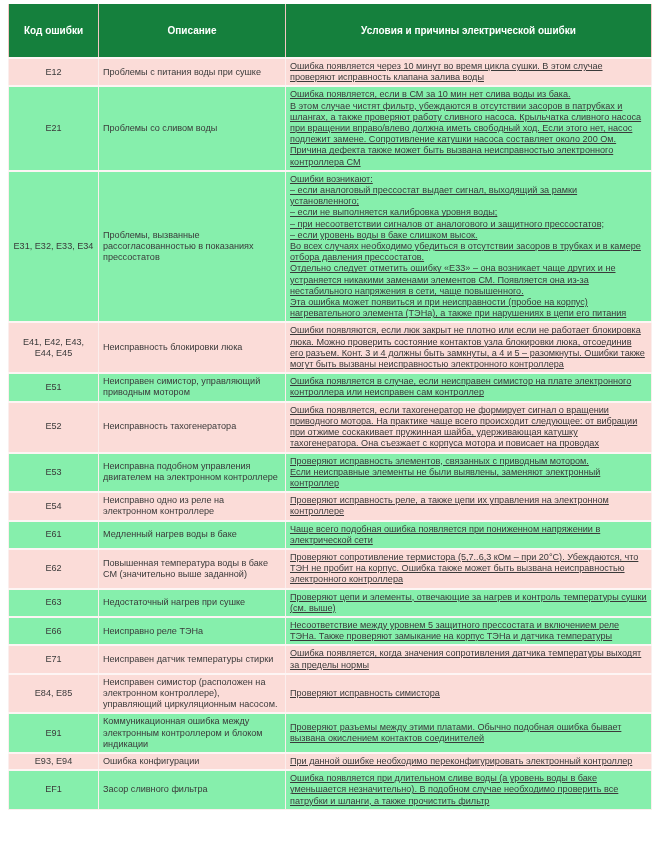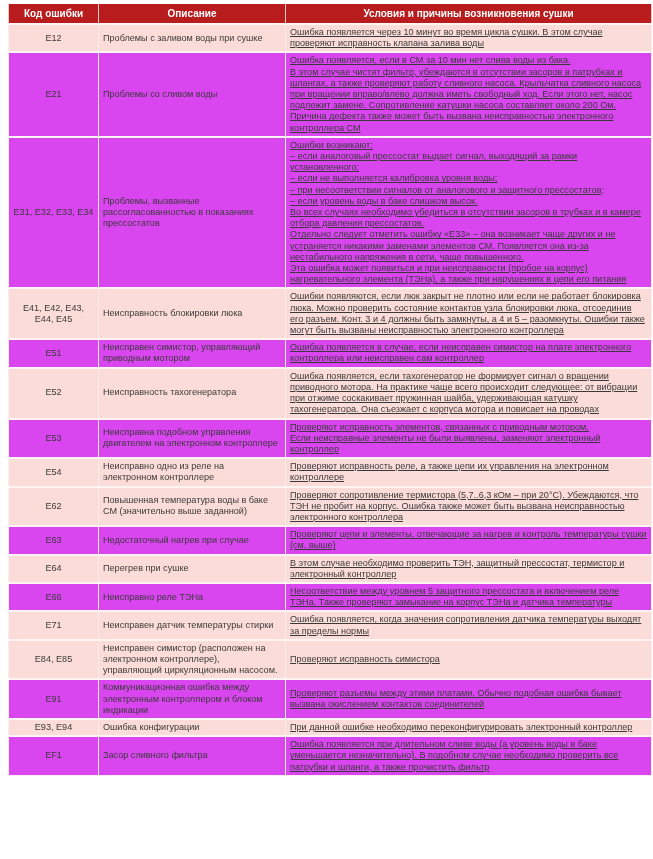--- a/index.html
+++ b/index.html
@@ -1,49 +1,49 @@
 <!DOCTYPE html>
 <html><head>
 <meta charset="utf-8">
 <style>
   html, body { margin: 0; padding: 0; background: #ffffff; }
   body { width: 653px; height: 859px; overflow: hidden; font-family: "Liberation Sans", sans-serif; }
   .wrap { position: absolute; left: 8px; top: 4px; width: 643px; }
   table { border-collapse: collapse; width: 643px; table-layout: fixed; }
-  th { background: #b91c1c; color: #ffffff; font-size: 10px; font-weight: bold; height: 19px; padding: 0 4px; text-align: center; border-left: 1px solid #f3c7c4; border-right: 1px solid #f3c7c4; }
+  th { background: #15803d; color: #ffffff; font-size: 10px; font-weight: bold; height: 19px; padding: 17px 4px; text-align: center; border-left: 1px solid #f3c7c4; border-right: 1px solid #f3c7c4; }
   td { font-size: 9.1px; line-height: 11.2px; color: #3a3a3a; padding: 2px 4px; vertical-align: middle; border: 1px solid #fbeeed; border-top: 2px solid #fdf5f4; }
   td.code { text-align: center; }
   tr.light td { background: #fbdcd8; }
-  tr.dark td { background: #d946ef; }
+  tr.dark td { background: #86efac; }
   col.c1 { width: 90px; }
   col.c2 { width: 187px; }
   col.c3 { width: 366px; }
   .desc { white-space: pre-line; text-decoration: underline; }
 </style>
 </head>
 <body>
 
 <div class="wrap">
   <table>
     <colgroup>
         <col class="c1">
         <col class="c2">
         <col class="c3">
       </colgroup>
     <thead>
       <tr>
         <th>Код ошибки</th>
         <th>Описание</th>
-        <th>Условия и причины возникновения сушки</th>
+        <th>Условия и причины электрической ошибки</th>
       </tr>
     </thead>
     <tbody id="tbody">
         <tr class="light">
           <td class="code">E12</td>
-          <td>Проблемы с заливом воды при сушке</td>
+          <td>Проблемы с питания воды при сушке</td>
           <td class="desc">Ошибка появляется через 10 минут во время цикла сушки. В этом случае проверяют исправность клапана залива воды</td>
         </tr>
         <tr class="dark">
           <td class="code">E21</td>
           <td>Проблемы со сливом воды</td>
           <td class="desc">Ошибка появляется, если в СМ за 10 мин нет слива воды из бака.
 В этом случае чистят фильтр, убеждаются в отсутствии засоров в патрубках и шлангах, а также проверяют работу сливного насоса. Крыльчатка сливного насоса при вращении вправо/влево должна иметь свободный ход. Если этого нет, насос подлежит замене. Сопротивление катушки насоса составляет около 200 Ом. Причина дефекта также может быть вызвана неисправностью электронного контроллера СМ</td>
         </tr>
         <tr class="dark">
           <td class="code">E31, E32, E33, E34</td>
@@ -76,34 +76,34 @@
           <td class="code">E53</td>
           <td>Неисправна подобном управления двигателем на электронном контроллере</td>
           <td class="desc">Проверяют исправность элементов, связанных с приводным мотором.
 Если неисправные элементы не были выявлены, заменяют электронный контроллер</td>
         </tr>
         <tr class="light">
           <td class="code">E54</td>
           <td>Неисправно одно из реле на электронном контроллере</td>
           <td class="desc">Проверяют исправность реле, а также цепи их управления на электронном контроллере</td>
         </tr>
+        <tr class="dark">
+          <td class="code">E61</td>
+          <td>Медленный нагрев воды в баке</td>
+          <td class="desc">Чаще всего подобная ошибка появляется при пониженном напряжении в электрической сети</td>
+        </tr>
         <tr class="light">
           <td class="code">E62</td>
           <td>Повышенная температура воды в баке СМ (значительно выше заданной)</td>
           <td class="desc">Проверяют сопротивление термистора (5,7..6,3 кОм – при 20°С). Убеждаются, что ТЭН не пробит на корпус. Ошибка также может быть вызвана неисправностью электронного контроллера</td>
         </tr>
         <tr class="dark">
           <td class="code">E63</td>
-          <td>Недостаточный нагрев при случае</td>
+          <td>Недостаточный нагрев при сушке</td>
           <td class="desc">Проверяют цепи и элементы, отвечающие за нагрев и контроль температуры сушки (см. выше)</td>
-        </tr>
-        <tr class="light">
-          <td class="code">E64</td>
-          <td>Перегрев при сушке</td>
-          <td class="desc">В этом случае необходимо проверить ТЭН, защитный прессостат, термистор и электронный контроллер</td>
         </tr>
         <tr class="dark">
           <td class="code">E66</td>
           <td>Неисправно реле ТЭНа</td>
           <td class="desc">Несоответствие между уровнем 5 защитного прессостата и включением реле ТЭНа. Также проверяют замыкание на корпус ТЭНа и датчика температуры</td>
         </tr>
         <tr class="light">
           <td class="code">E71</td>
           <td>Неисправен датчик температуры стирки</td>
           <td class="desc">Ошибка появляется, когда значения сопротивления датчика температуры выходят за пределы нормы</td>

